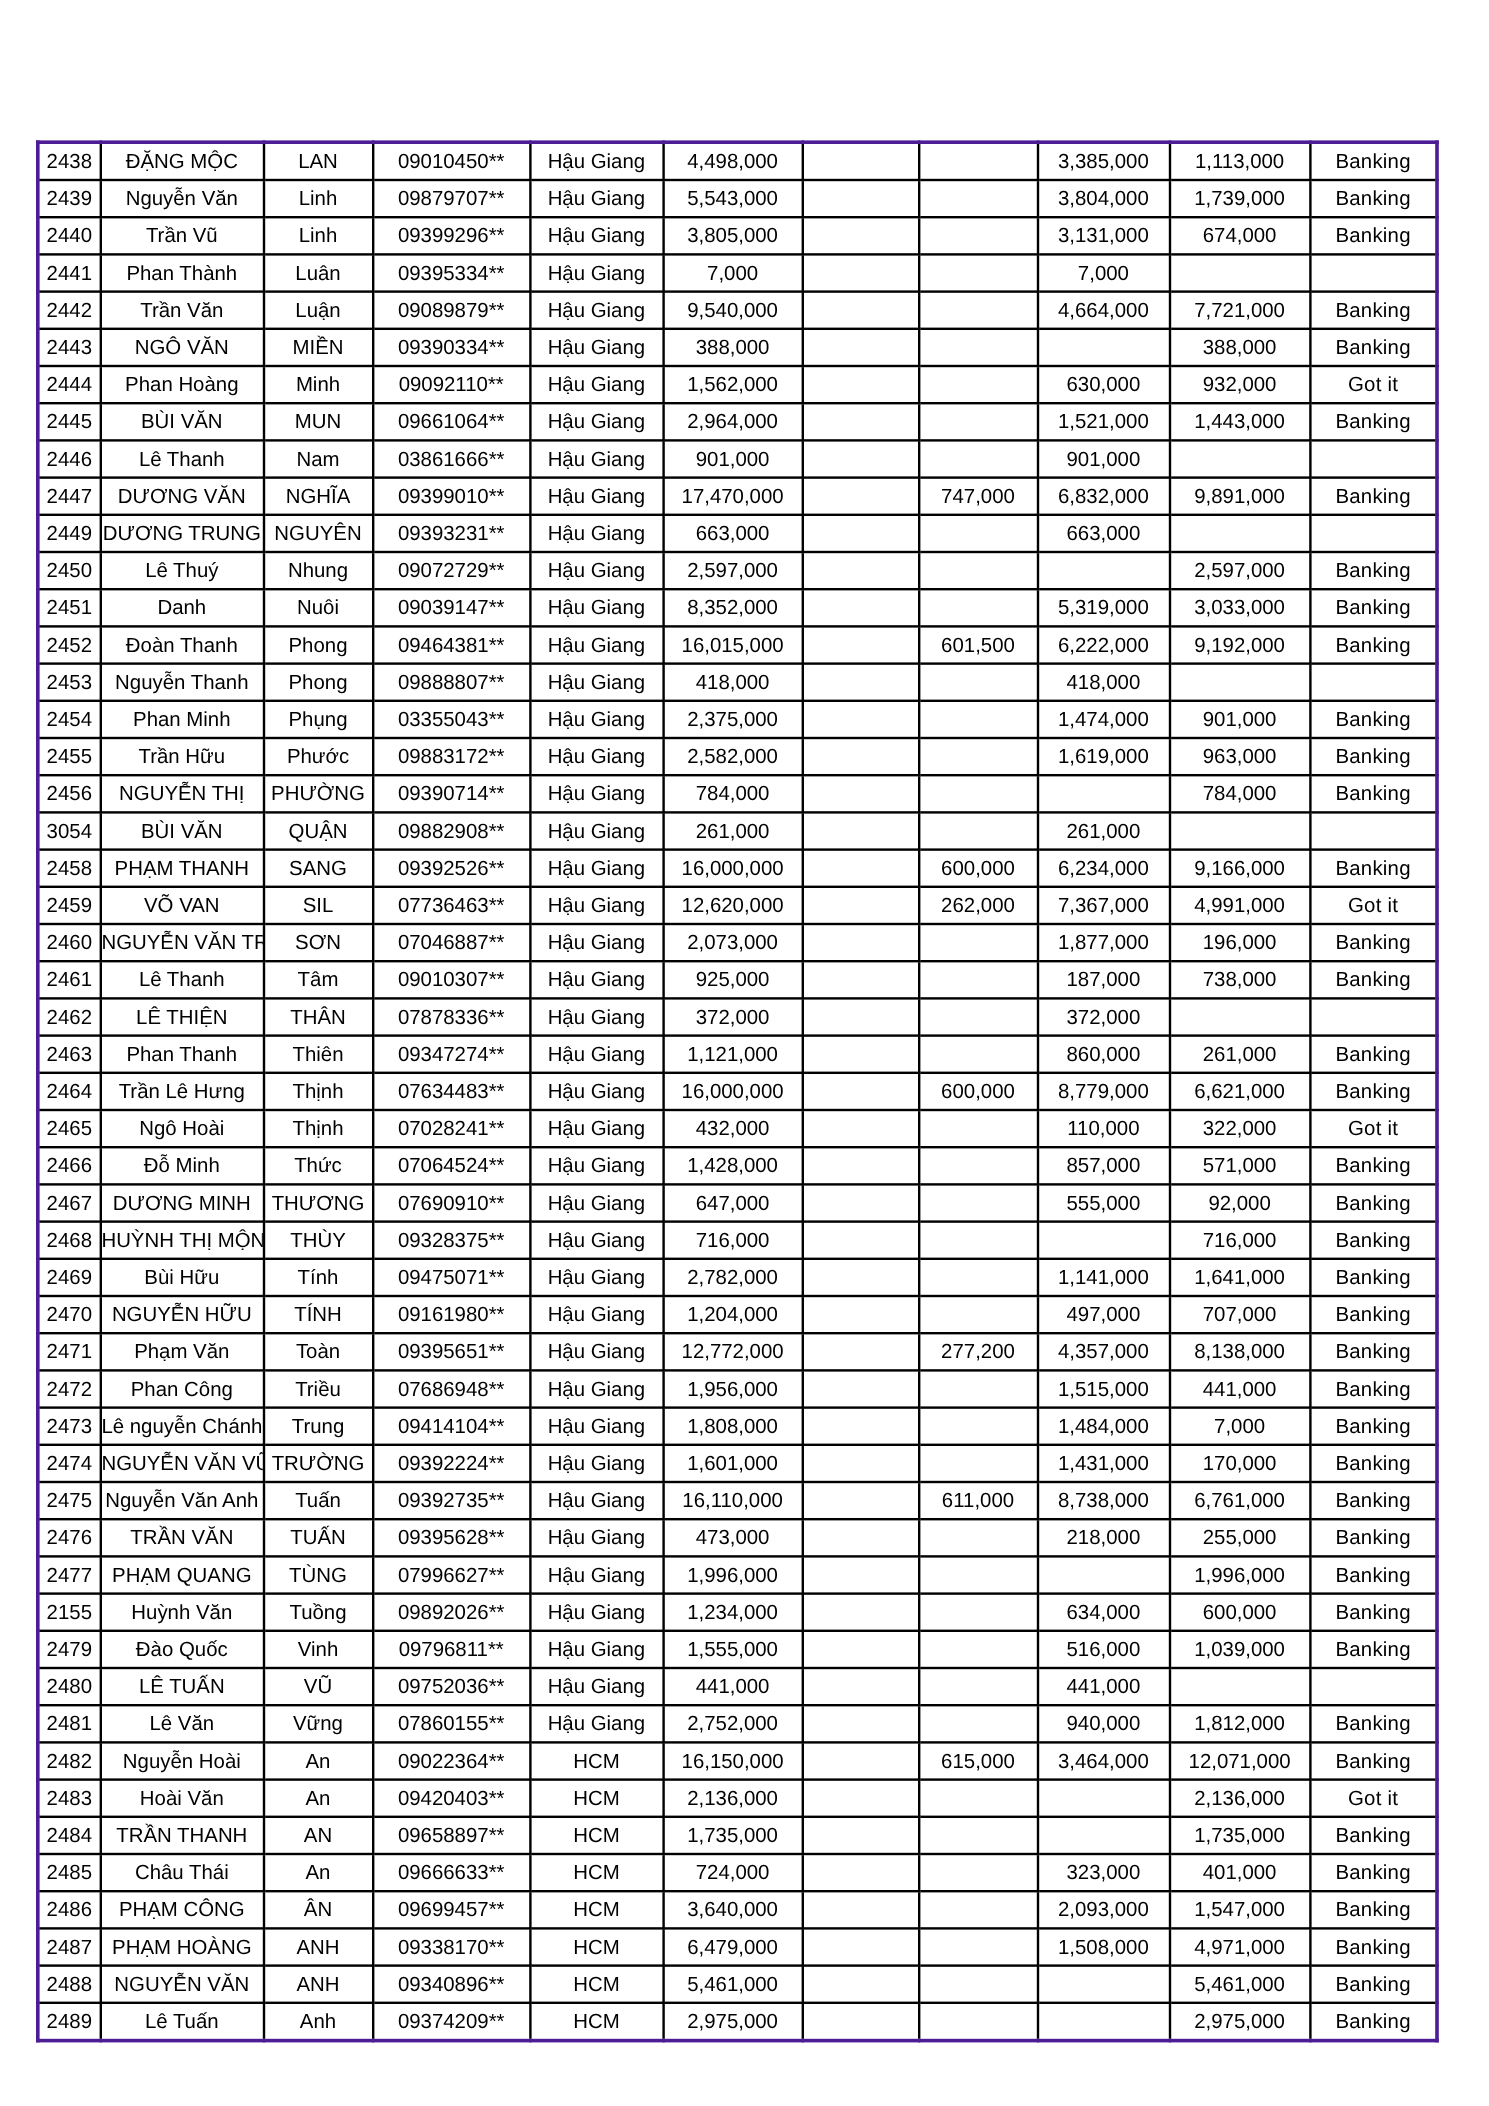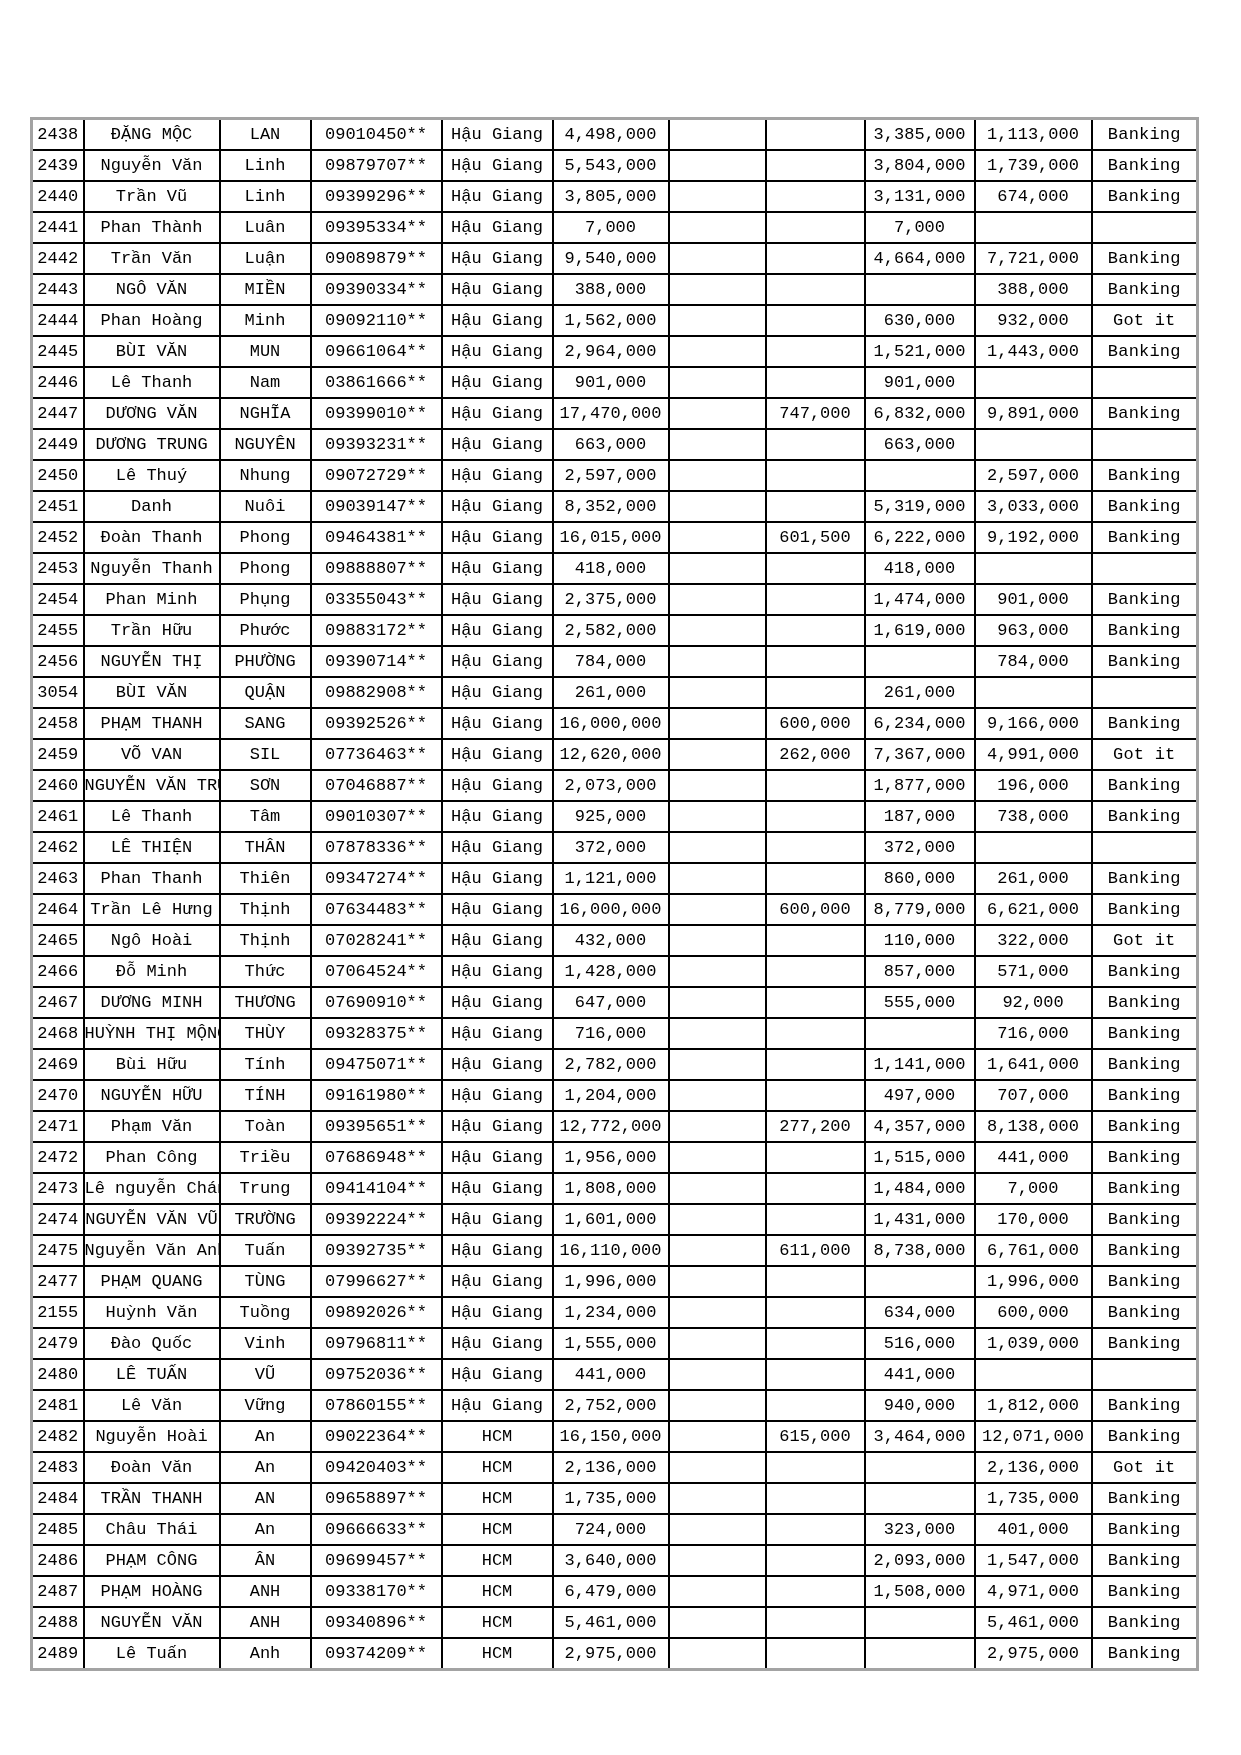--- a/index.html
+++ b/index.html
@@ -8,22 +8,21 @@
     background:#ffffff;
     position:relative;
     font-family:"Liberation Sans","DejaVu Sans",sans-serif;
     color:#000000;
   }
   table.sheet{
     position:absolute;left:30px;top:117px;
     width:1166px;
     border-collapse:collapse;
     table-layout:fixed;
-    border:3px solid #a3a3a3;
-    font-family:Liberation Mono, monospace;
+    border:3px solid #4c1d95;
   }
   table.sheet tr{height:29px;}
   table.sheet td{
     border:2px solid #000000;
     padding:0;
     height:29px;
     overflow:hidden;
     white-space:nowrap;
     font-size:17px;
     line-height:27px;
@@ -544,20 +543,33 @@
         <td class="c-phone">09392735**</td>
         <td class="c-prov">Hậu Giang</td>
         <td class="c-amt">16,110,000</td>
         <td class="c-blank"></td>
         <td class="c-amt">611,000</td>
         <td class="c-amt">8,738,000</td>
         <td class="c-amt">6,761,000</td>
         <td class="c-status">Banking</td>
       </tr>
       <tr>
+        <td class="c-id">2476</td>
+        <td class="c-name">TRẦN VĂN</td>
+        <td class="c-first">TUẤN</td>
+        <td class="c-phone">09395628**</td>
+        <td class="c-prov">Hậu Giang</td>
+        <td class="c-amt">473,000</td>
+        <td class="c-blank"></td>
+        <td class="c-amt"></td>
+        <td class="c-amt">218,000</td>
+        <td class="c-amt">255,000</td>
+        <td class="c-status">Banking</td>
+      </tr>
+      <tr>
         <td class="c-id">2477</td>
         <td class="c-name">PHẠM QUANG</td>
         <td class="c-first">TÙNG</td>
         <td class="c-phone">07996627**</td>
         <td class="c-prov">Hậu Giang</td>
         <td class="c-amt">1,996,000</td>
         <td class="c-blank"></td>
         <td class="c-amt"></td>
         <td class="c-amt"></td>
         <td class="c-amt">1,996,000</td>
@@ -623,21 +635,21 @@
         <td class="c-prov">HCM</td>
         <td class="c-amt">16,150,000</td>
         <td class="c-blank"></td>
         <td class="c-amt">615,000</td>
         <td class="c-amt">3,464,000</td>
         <td class="c-amt">12,071,000</td>
         <td class="c-status">Banking</td>
       </tr>
       <tr>
         <td class="c-id">2483</td>
-        <td class="c-name">Đoàn Văn</td>
+        <td class="c-name">Hoài Văn</td>
         <td class="c-first">An</td>
         <td class="c-phone">09420403**</td>
         <td class="c-prov">HCM</td>
         <td class="c-amt">2,136,000</td>
         <td class="c-blank"></td>
         <td class="c-amt"></td>
         <td class="c-amt"></td>
         <td class="c-amt">2,136,000</td>
         <td class="c-status">Got it</td>
       </tr>

